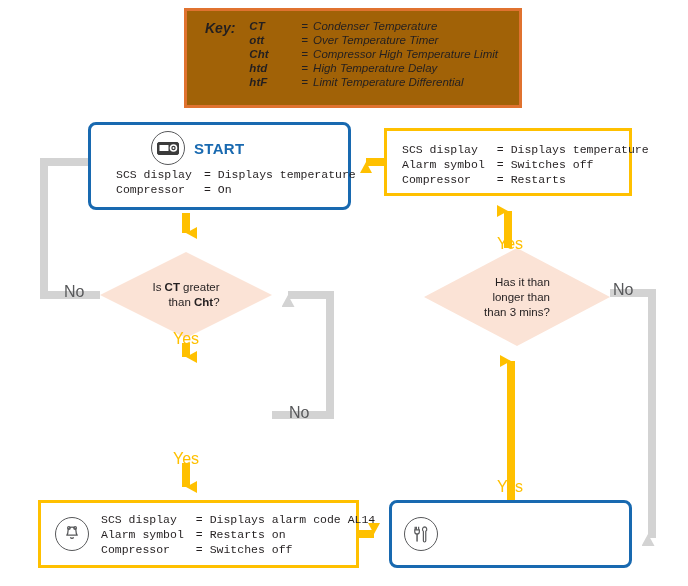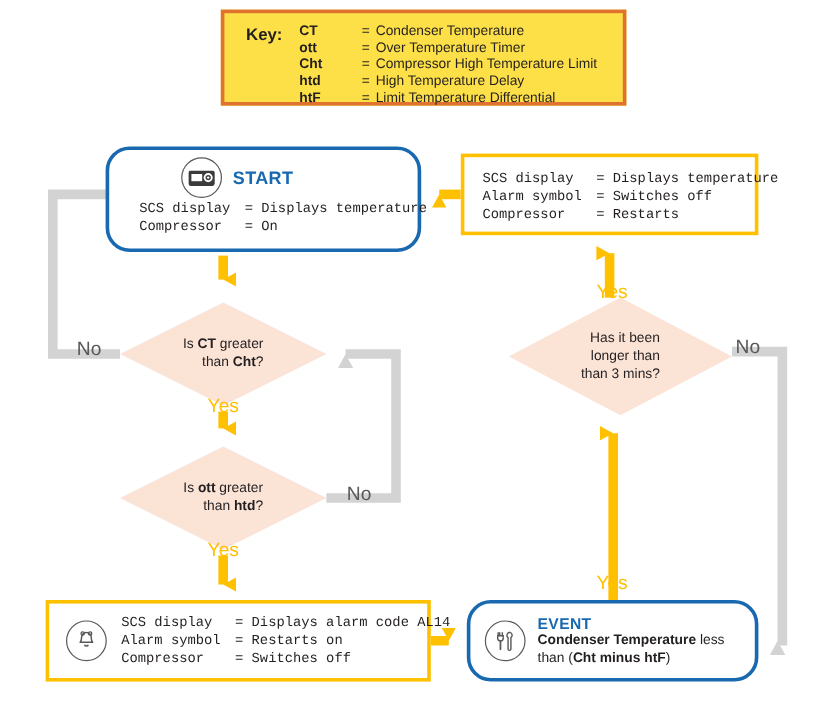--- a/index.html
+++ b/index.html
@@ -19,40 +19,41 @@
   }
   svg.wires {
     position: absolute; left: 0; top: 0;
     width: 688px; height: 586px;
     pointer-events: none;
   }
   .node { position: absolute; box-sizing: border-box; }
 
   
   #key-box {
-    left: 184px; top: 8px; width: 338px; height: 80px;
+    left: 184px; top: 8px; width: 338px; height: 100px;
     border: 3px solid #E0722F;
-    background: #fde047;
+    background: #a16207;
     padding: 8px 0 0 0;
+    font-style: italic;
   }
   #key-box table {
     border-collapse: collapse;
     margin-left: 18px;
     font-size: 11.5px;
   }
   #key-box td { padding: 1px 0; vertical-align: top; white-space: nowrap; }
   .key-title { font-weight: bold; font-size: 14px; padding-right: 14px !important; }
   .key-abbr { font-weight: bold; width: 52px; }
   .key-eq { padding-right: 5px !important; }
   .key-def { }
 
   
   .rbox {
     border: 3px solid #1869B0;
-    border-radius: 20px;
+    border-radius: 8px;
     background: #ffffff;
   }
   .ybox {
     border: 3px solid #FFC000;
     background: #ffffff;
   }
   .boxlines {
     font-size: 11.5px;
     line-height: 15px;
   }
@@ -291,39 +292,28 @@
       <polygon points="86,0 172,43 86,86 0,43" fill="#FBE3D6"></polygon>
     </svg>
     <div class="diamond-label">
       <div>
         <span>Is </span><span class="bold">CT</span><span> greater</span><br>
         <span>than </span><span class="bold">Cht</span><span>?</span>
       </div>
     </div>
   </div>
 
-  <div class="diamond-wrap" id="d2">
-    <svg width="172" height="86" viewBox="0 0 172 86">
-      <polygon points="86,0 172,43 86,86 0,43" fill="#FBE3D6"></polygon>
-    </svg>
-    <div class="diamond-label">
-      <div>
-        <span>Is </span><span class="bold">ott</span><span> greater</span><br>
-        <span>than </span><span class="bold">htd</span><span>?</span>
-      </div>
-    </div>
-  </div>
 
   <div class="diamond-wrap" id="d3">
     <svg width="186" height="98" viewBox="0 0 186 98">
       <polygon points="93,0 186,49 93,98 0,49" fill="#FBE3D6"></polygon>
     </svg>
     <div class="diamond-label">
       <div>
-        <span>Has it been</span><br>
+        <span>Has it than</span><br>
         <span>longer than</span><br>
         <span>than 3 mins?</span>
       </div>
     </div>
   </div>
 
   <div class="node ybox" id="alarm-box">
     <span class="circ-icon" style="margin-left:14px;flex:0 0 auto;">
       <svg width="22" height="22" viewBox="0 0 24 24">
         <path d="M12 4.5c-2.6 0-4.4 1.9-4.4 4.4 0 3.3-1.3 4.4-1.3 4.4h11.4s-1.3-1.1-1.3-4.4c0-2.5-1.8-4.4-4.4-4.4z" fill="none" stroke="#58595B" stroke-width="1.4" stroke-linejoin="round"></path>
@@ -354,27 +344,20 @@
 
   <div class="node rbox" id="event-box">
     <span class="circ-icon" style="margin-left:12px;flex:0 0 auto;">
       <svg width="22" height="22" viewBox="0 0 24 24">
         <path d="M7 4.2 L7 7.4 M9.4 4.2 L9.4 7.4 M5.6 4.2 L5.6 7.4" stroke="#58595B" stroke-width="1.3"></path>
         <path d="M5.2 7.4 h5 v2.2 a2.5 2.5 0 0 1 -2.5 2.5 a2.5 2.5 0 0 1 -2.5 -2.5 z" fill="none" stroke="#58595B" stroke-width="1.3"></path>
         <path d="M7.7 12.1 L7.7 19.6" stroke="#58595B" stroke-width="1.6" stroke-linecap="round"></path>
         <path d="M16.2 4.3 a2.7 2.7 0 0 0 -1.6 4.8 L14.6 19.4 a1.3 1.3 0 0 0 2.6 0 L17.2 9.1 a2.7 2.7 0 0 0 -1 -4.8 z" fill="none" stroke="#58595B" stroke-width="1.3" stroke-linejoin="round"></path>
       </svg>
     </span>
-    <div id="event-inner">
-      <div id="event-title">EVENT</div>
-      <div id="event-text">
-        <span class="bold">Condenser Temperature</span><span> less</span><br>
-        <span>than (<span class="bold">Cht</span> <span class="bold">minus</span> <span class="bold">htF</span>)</span>
-      </div>
-    </div>
   </div>
 
   <span class="edge-label lab-no" id="lab-no-1">No</span>
   <span class="edge-label lab-no" id="lab-no-2">No</span>
   <span class="edge-label lab-no" id="lab-no-3">No</span>
   <span class="edge-label lab-yes" id="lab-yes-1">Yes</span>
   <span class="edge-label lab-yes" id="lab-yes-2">Yes</span>
   <span class="edge-label lab-yes" id="lab-yes-3">Yes</span>
   <span class="edge-label lab-yes" id="lab-yes-4">Yes</span>
 

